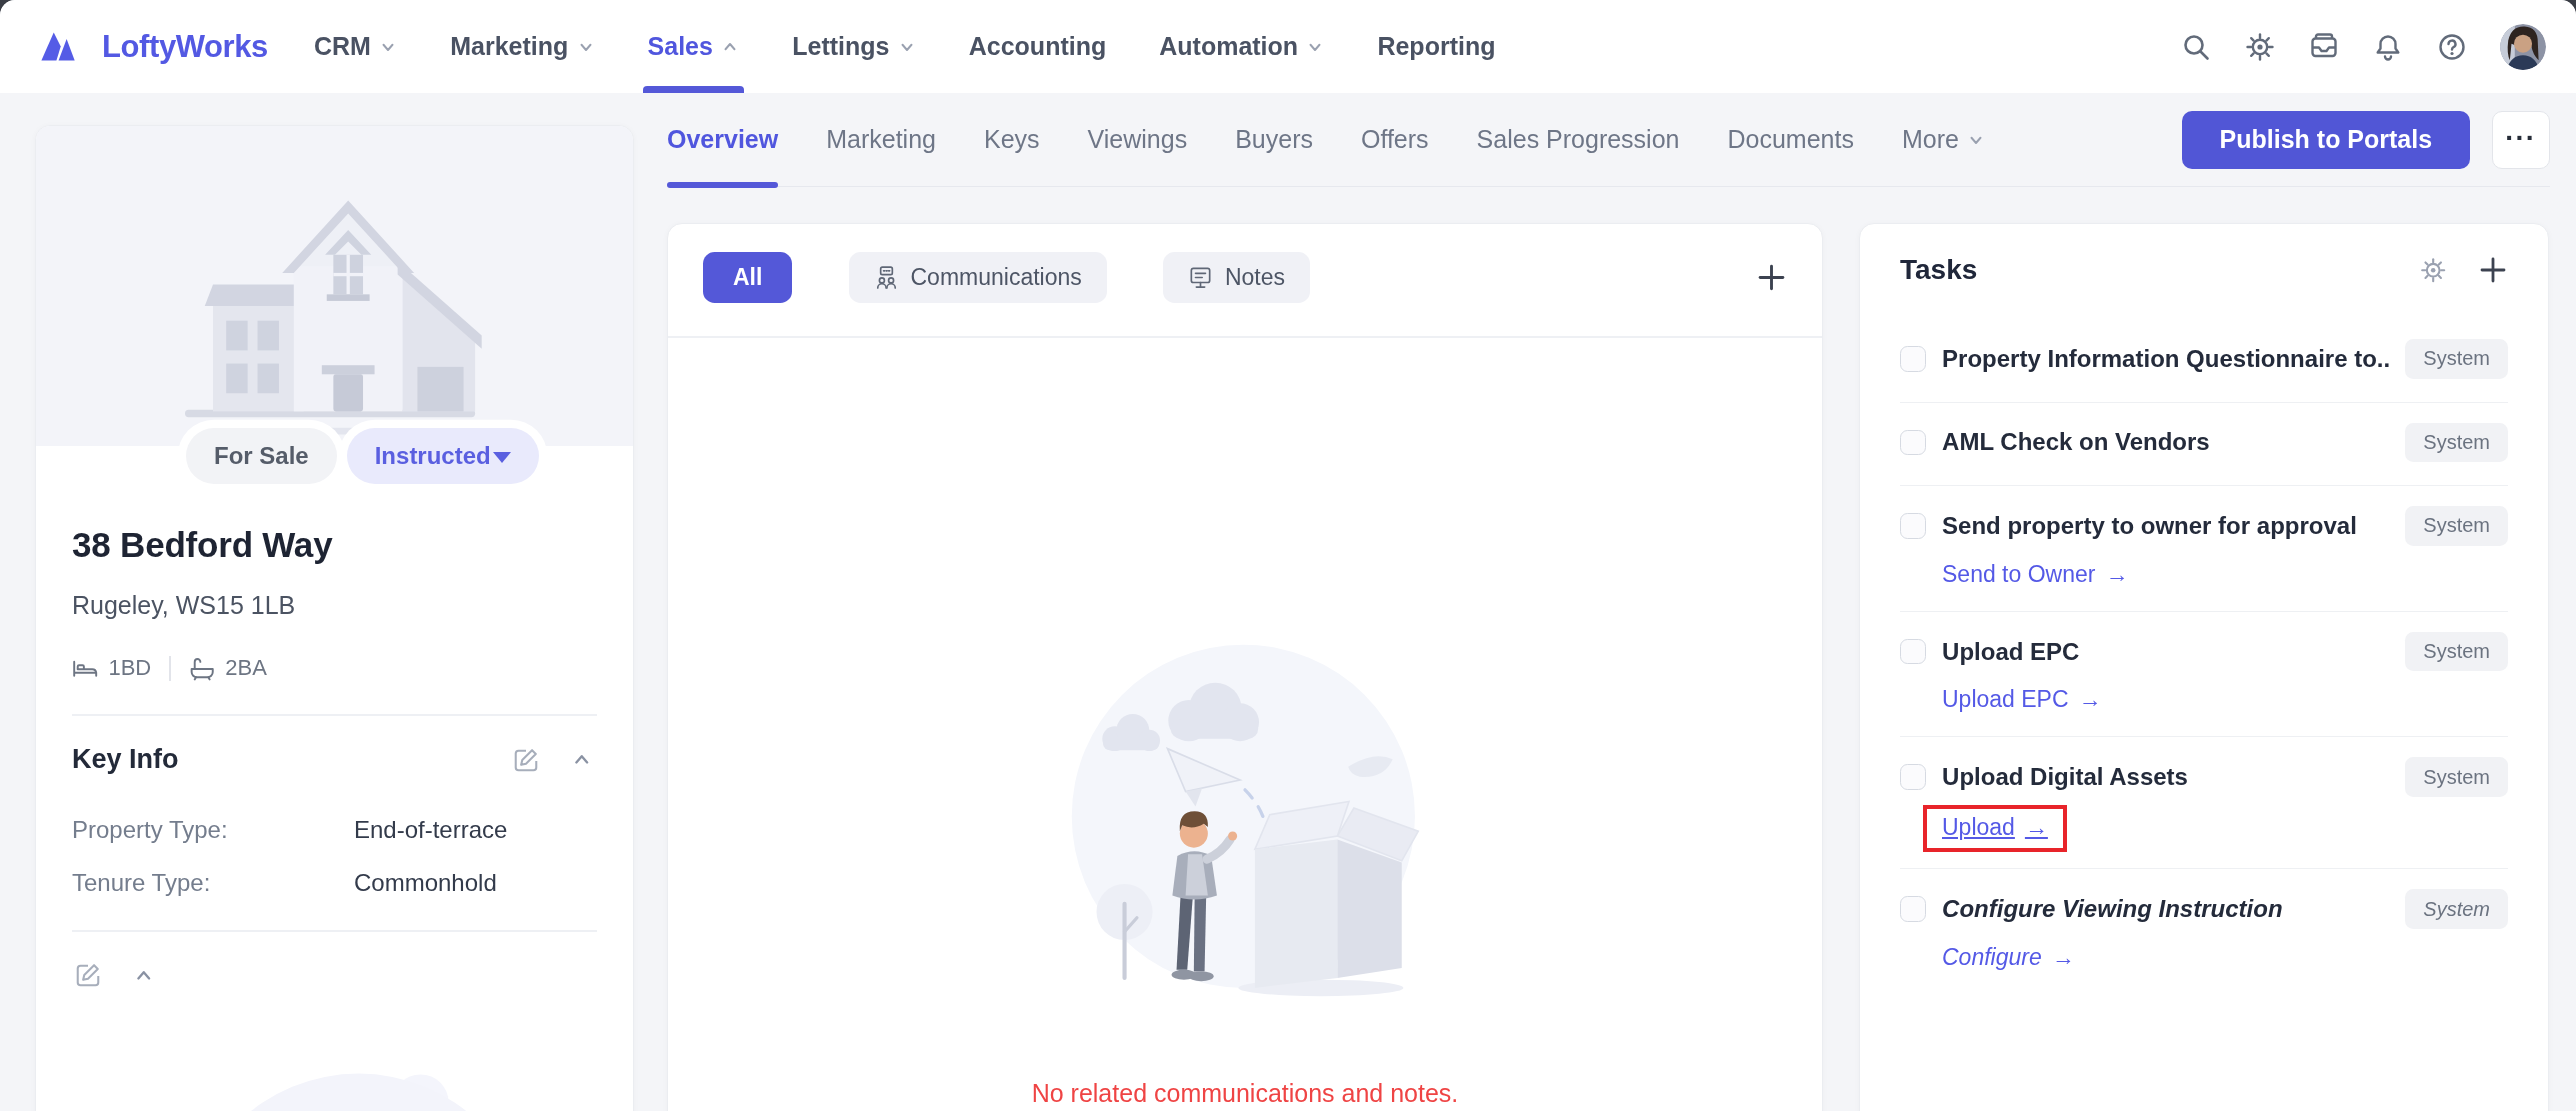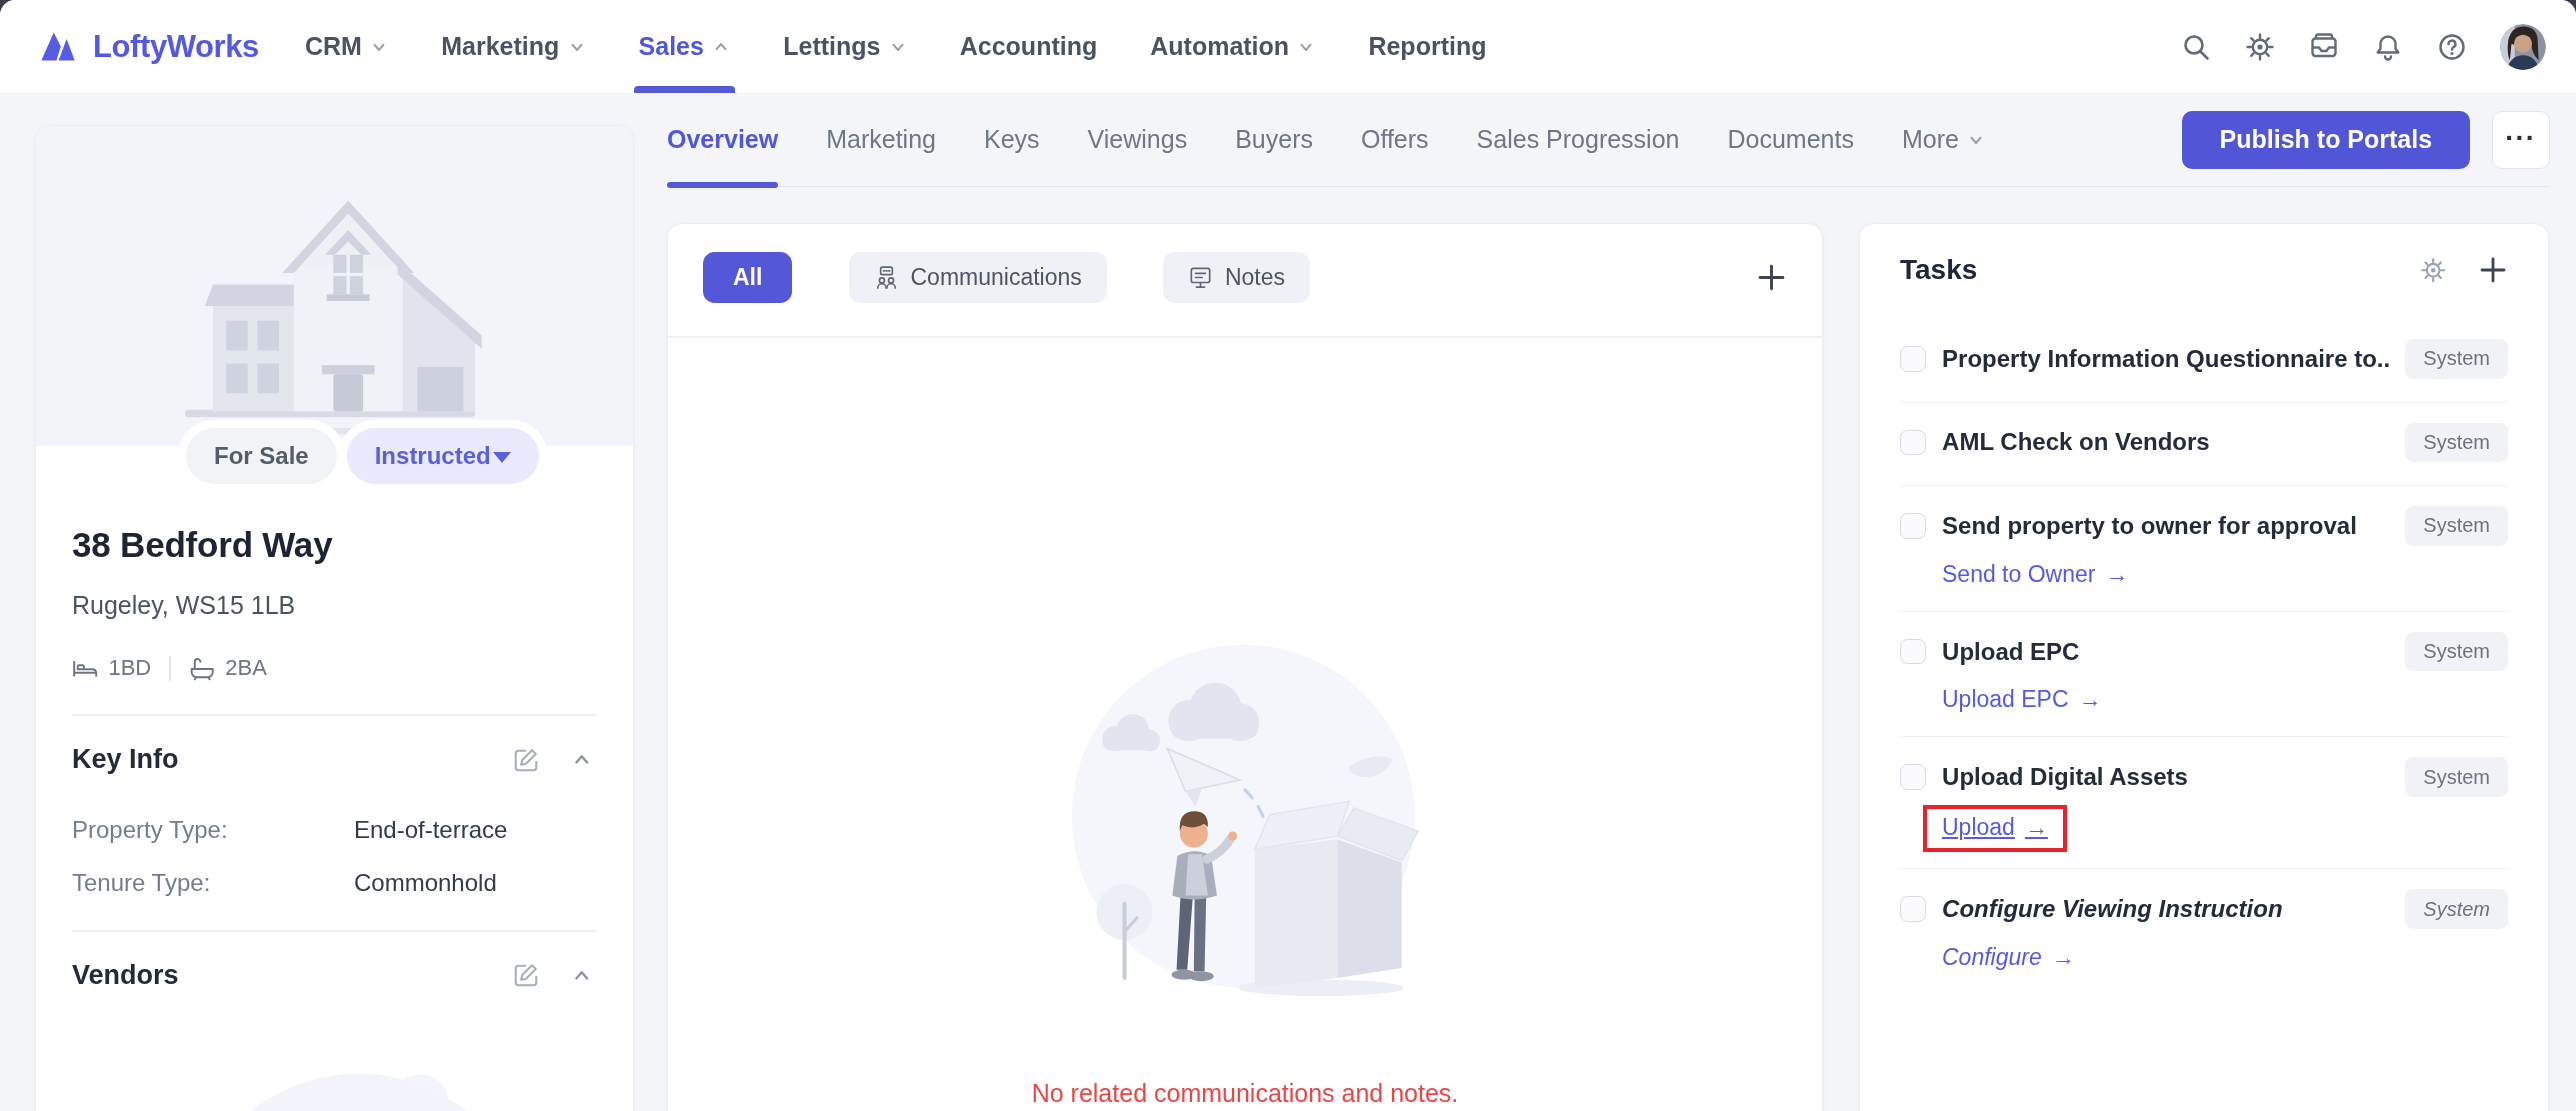--- a/index.html
+++ b/index.html
@@ -12,21 +12,21 @@
     -webkit-font-smoothing:antialiased;
   }
   svg { display:block; }
 
   
   .topnav {
     position:absolute; top:0; left:0; right:0; height:93px;
     background:#ffffff; display:flex; align-items:center;
     padding:0 30px 0 36px; border-radius:15px 15px 0 0; z-index:5;
   }
-  .brand { display:flex; align-items:center; gap:14px; margin-right:46px;text-align:center; }
+  .brand { display:flex; align-items:center; gap:23px; margin-right:46px;text-align:center; }
   .brand-name { font-size:31px; font-weight:700; color:#5359e3; letter-spacing:-0.4px; }
   .nav-items { display:flex; align-items:center; gap:53px; height:93px; }
   .nav-item { position:relative; height:93px; display:flex; align-items:center; gap:8.3px;
     font-size:25px; font-weight:600; color:#4a5263; cursor:pointer; }
   .nav-item .chev { stroke:#9aa1b0; }
   .nav-item.active { color:#5056de; }
   .nav-item.active::after { content:""; position:absolute; left:-5px; right:-5px; bottom:0;
     height:6.6px; background:#5458d8; border-radius:4.1px 4.1px 0 0; }
   .topnav-right { margin-left:auto; display:flex; align-items:center; gap:33px; }
   .icon-btn { width:31px; height:31px; display:flex; align-items:center; justify-content:center; cursor:pointer; }
@@ -401,21 +401,20 @@
         <span class="kv-value">End-of-terrace</span>
       </div>
       <div class="kv">
         <span class="kv-label">Tenure Type:</span>
         <span class="kv-value">Commonhold</span>
       </div>
     </div>
     <div class="hr"></div>
     <div class="section">
       <div class="section-head">
-        <div class="section-title">Vendors</div>
         <div class="head-icons">
           <span class="icon-btn" style="color:#a7aebb">
               <svg width="28" height="28" viewBox="0 0 34 34">
                 <use href="#i-edit" stroke="currentColor"></use>
               </svg>
             </span>
           <span class="icon-btn" style="color:#8a92a3">
               <svg width="21.5" height="21.5" viewBox="0 0 24 24">
                 <use href="#i-chev-up" stroke="currentColor"></use>
               </svg>

